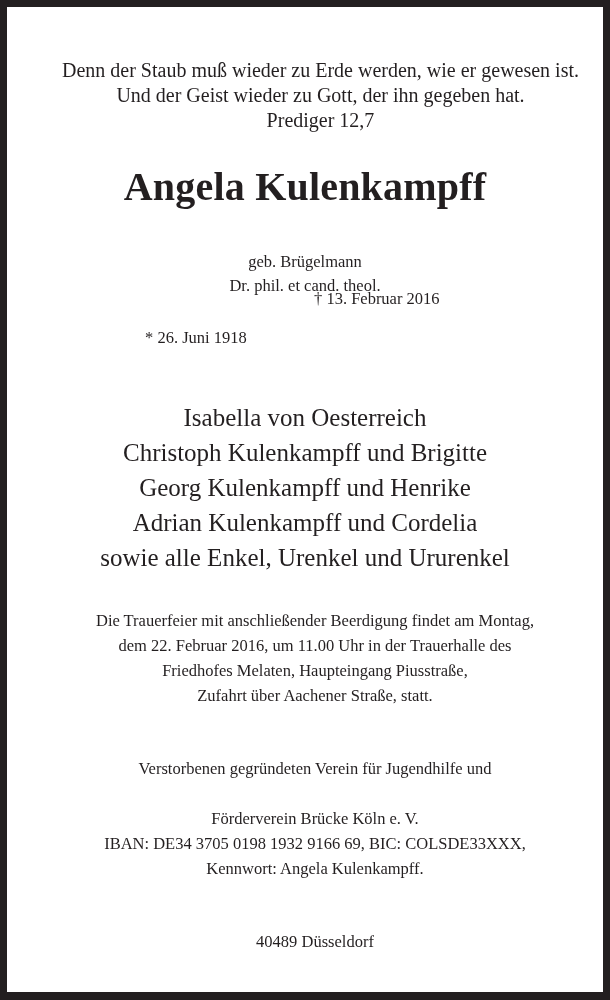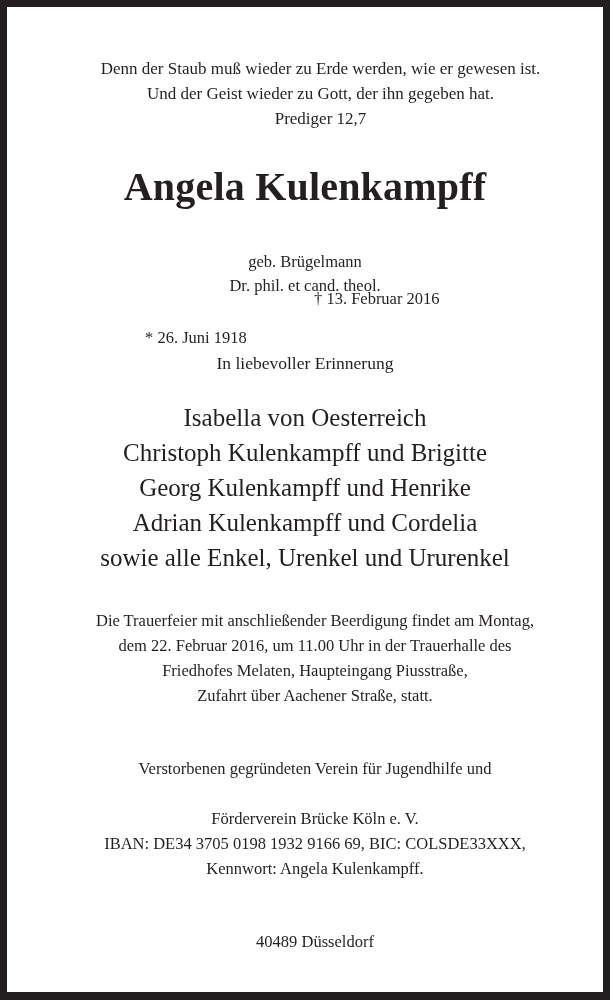--- a/index.html
+++ b/index.html
@@ -24,21 +24,21 @@
       font-family: "Liberation Serif", "DejaVu Serif", serif;
       text-align: center;
     }
     .line {
       position: absolute;
       left: 0;
       right: 0;
       white-space: nowrap;
       line-height: 1;
     }
-    .verse { font-size: 17px; padding-left: 31px; }
+    .verse { font-size: 20px; padding-left: 31px; }
     .name {
       font-size: 40px;
       font-weight: bold;
       letter-spacing: 0.2px;
     }
     .sub { font-size: 16.5px; margin-top: 33px; }
     .dates {
       position: absolute;
       top: 284px;
       left: 0;
@@ -70,21 +70,20 @@
 
   <div class="line name" style="top:160px">Angela Kulenkampff</div>
   <div class="line sub" style="top:214px">geb. Brügelmann</div>
   <div class="line sub" style="top:238px">Dr. phil. et cand. theol.</div>
 
   <div class="dates">
     <span class="birth">* 26. Juni 1918</span>
     <span class="death">† 13. Februar 2016</span>
   </div>
 
-  <div class="line remember" style="top:348px">In liebevoller Erinnerung</div>
 
   <div class="line family" style="top:398px">Isabella von Oesterreich</div>
   <div class="line family" style="top:433px">Christoph Kulenkampff und Brigitte</div>
   <div class="line family" style="top:468px">Georg Kulenkampff und Henrike</div>
   <div class="line family" style="top:503px">Adrian Kulenkampff und Cordelia</div>
   <div class="line family" style="top:538px">sowie alle Enkel, Urenkel und Ururenkel</div>
 
   <div class="line body-text" style="top:606px">Die Trauerfeier mit anschließender Beerdigung findet am Montag,</div>
   <div class="line body-text" style="top:631px">dem 22. Februar 2016, um 11.00 Uhr in der Trauerhalle des</div>
   <div class="line body-text" style="top:656px">Friedhofes Melaten, Haupteingang Piusstraße,</div>

